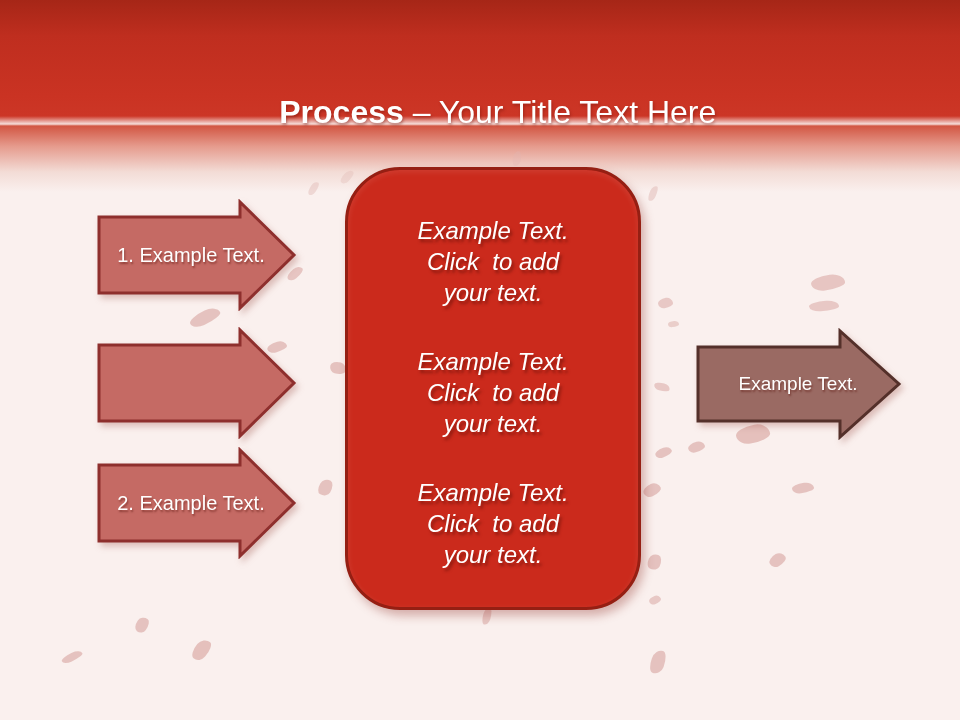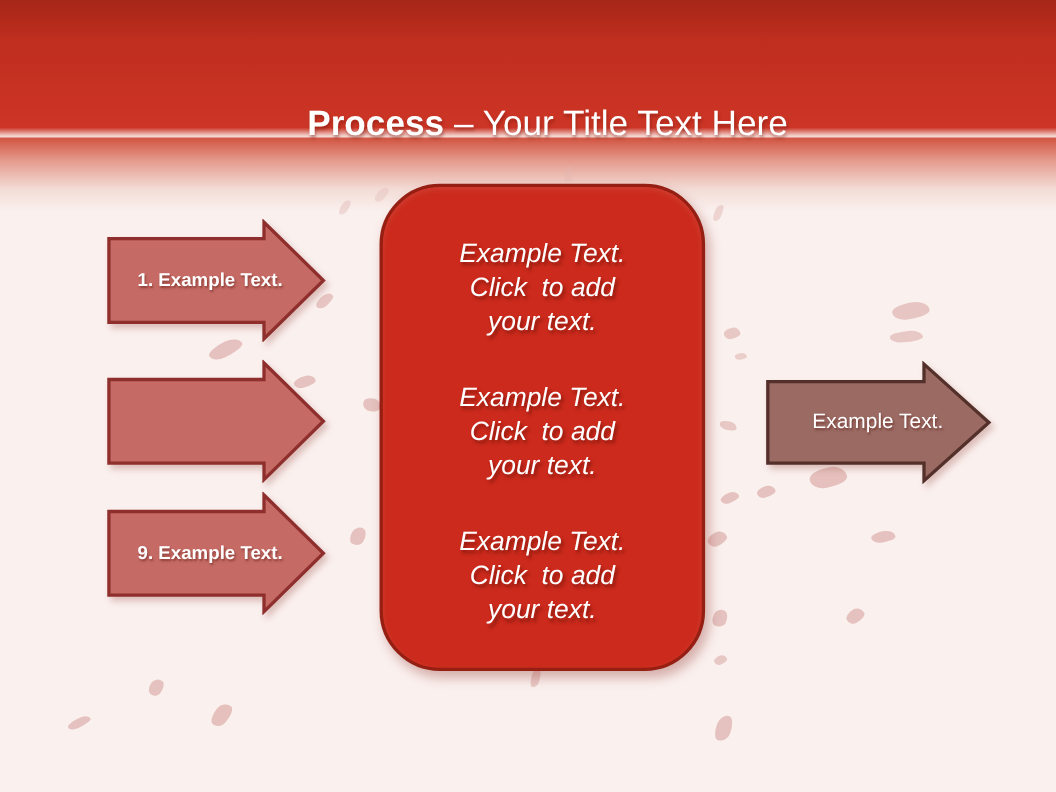--- a/index.html
+++ b/index.html
@@ -44,21 +44,21 @@
   
   .arrow{position:absolute;z-index:2;}
   .arrow svg{display:block;filter:drop-shadow(3px 4px 3px rgba(150,70,60,.30));}
   .arrow-left polygon{fill:var(--left-arrow-fill,#c56a64);stroke:var(--left-arrow-border,#8e2f2d);stroke-width:3;}
   .arrow-right polygon{fill:var(--right-arrow-fill,#9a6a63);stroke:var(--right-arrow-border,#54302a);stroke-width:3;}
   .arrow-label{
     position:absolute;top:0;height:112px;display:flex;align-items:center;justify-content:center;
     color:#fff;text-shadow:1px 2px 2px rgba(95,25,18,.55);
     white-space:pre-wrap;
   }
-  .arrow-left .arrow-label{left:8px;width:172px;font-size:17px;font-weight:bold;}
+  .arrow-left .arrow-label{left:8px;width:172px;font-size:20px;}
   .arrow-right .arrow-label{left:22px;width:160px;font-size:19px;}
 
   
   .center-box{
     position:absolute;left:345px;top:167px;width:296px;height:443px;z-index:2;
     box-sizing:border-box;
     background:var(--center-box-fill,#cb2a1c);
     border:3px solid var(--center-box-border,#951f13);
     border-radius:55px;
     box-shadow:4px 6px 10px rgba(145,55,45,.35), inset 0 2px 6px rgba(255,255,255,.10);
@@ -122,21 +122,21 @@
   <div class="arrow arrow-left" style="left:97px;top:327px;">
     <svg width="200" height="112" viewBox="0 0 200 112">
       <polygon points="2,18 143,18 143,3 197,56 143,109 143,94 2,94"></polygon>
     </svg>
   </div>
 
   <div class="arrow arrow-left" style="left:97px;top:447px;">
     <svg width="200" height="112" viewBox="0 0 200 112">
       <polygon points="2,18 143,18 143,3 197,56 143,109 143,94 2,94"></polygon>
     </svg>
-    <div class="arrow-label">9. Example Text.</div>
+    <div class="arrow-label">2. Example Text.</div>
   </div>
 
   <div class="center-box">
     <div class="center-par">
       <div class="center-line">Example Text.</div>
       <div class="center-line">Click  to add</div>
       <div class="center-line">your text.</div>
     </div>
     <div class="center-par">
       <div class="center-line">Example Text.</div>

